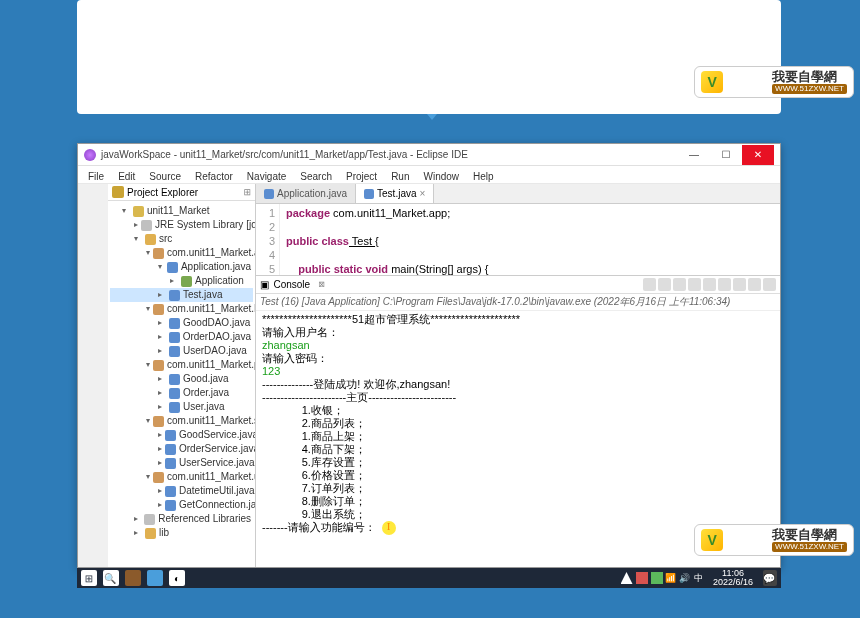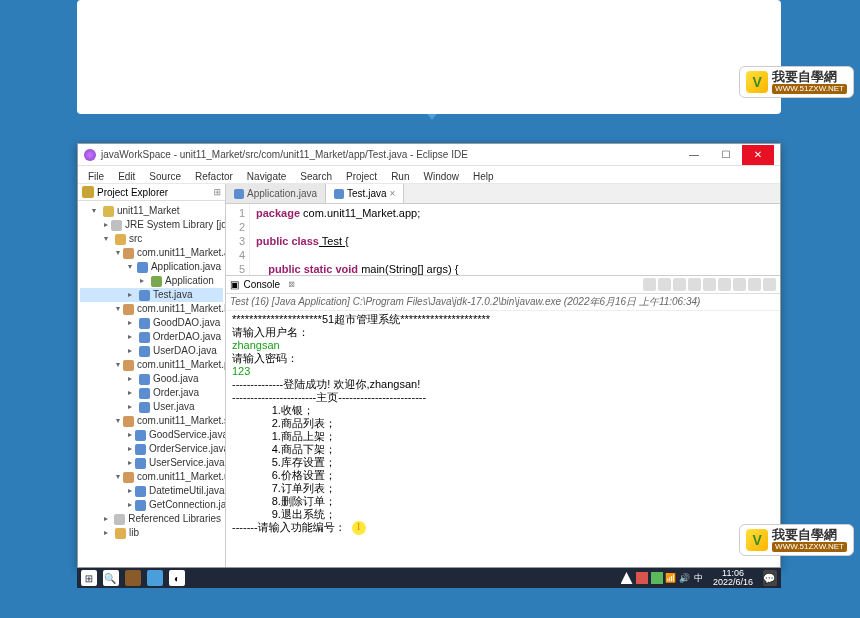--- a/index.html
+++ b/index.html
@@ -1,21 +1,21 @@
 <!DOCTYPE html>
 <html><head>
 <meta charset="utf-8">
 <style>
 * { margin: 0; padding: 0; box-sizing: border-box; font-family: "Microsoft YaHei", Tahoma, Arial, sans-serif; }
 body { background: #2e7cb8; width: 860px; height: 618px; overflow: hidden; position: relative; }
 
 .white-panel { position: absolute; top: 0; left: 77px; width: 704px; height: 114px; background: #fff; border-radius: 4px; }
 .watermark { position: absolute; right: 6px; background: #fff; border: 1px solid #ccc; border-radius: 6px; padding: 3px 6px; display: flex; align-items: center; gap: 4px; font-size: 12px; }
 .watermark .w-icon { width: 22px; height: 22px; background: linear-gradient(135deg,#ffe03a,#ffb400); border-radius: 4px; display:flex;align-items:center;justify-content:center;font-weight:bold;color:#3a8b2a;font-size:14px;}
-.watermark .w-txt { display:flex;flex-direction:column;line-height:1;}
+.watermark .w-txt { display:flex;flex-direction:column;line-height:1;margin-left:45px;}
 .watermark .w-cn{font-weight:bold;font-size:13px;color:#333;}
 .watermark .w-url{font-size:8px;background:#a16207;color:#fff;padding:1px 3px;border-radius:2px;margin-top:1px;}
 .wm1 { top: 66px; }
 .wm2 { top: 524px; }
 
 .ide { position: absolute; top: 143px; left: 77px; width: 704px; height: 425px; background: #f0f0f0; display: flex; flex-direction: column; border: 1px solid #999; box-shadow: 0 2px 8px rgba(0,0,0,0.3); }
 
 .titlebar { background: #fff; height: 22px; display: flex; align-items: center; padding: 0 6px; font-size: 10px; color: #444; border-bottom: 1px solid #e0e0e0; }
 .titlebar .tb-icon { width: 12px; height: 12px; background: radial-gradient(circle,#c97bff,#8a3cc7); border-radius: 50%; margin-right: 5px; }
 .titlebar .tb-title { flex: 1; }
@@ -26,21 +26,21 @@
 .titlebar .wbtn.close::before{content:"✕";}
 
 .menubar { background: #fff; height: 18px; display: flex; align-items: flex-end; padding: 0 4px; gap: 2px; font-size: 10px; color: #333; border-bottom: 1px solid #e8e8e8; }
 .menubar span { padding: 1px 6px; }
 
 .toolbar { background: #f5f5f5; height: 22px; display: flex; align-items: center; padding: 0 4px; gap: 2px; border-bottom: 1px solid #ddd; position: relative; }
 .toolbar .ticon { width: 14px; height: 14px; border-radius: 2px; opacity: 0.7; }
 .toolbar .sep{width:1px;height:14px;background:#ccc;margin:0 2px;}
 .quick-access { position: absolute; right: 6px; top: 1px; border: 1px solid #ccc; background:#fff; padding: 1px 6px; font-size: 10px; color:#555; }
 
-.main { flex: 1; display: flex; overflow: hidden; }
+.main { flex: 1; display: flex; overflow: hidden; margin-left: 30px; }
 
 .explorer { width: 148px; background: #fff; border-right: 1px solid #ccc; display: flex; flex-direction: column; font-size: 10px; }
 .explorer .view-title { display: flex; align-items: center; padding: 2px 4px; border-bottom: 1px solid #ddd; gap: 3px; }
 .explorer .view-title .vt-icon{width:12px;height:12px;background:#c9a334;border-radius:2px;}
 .explorer .tree { flex: 1; overflow: auto; padding: 3px 2px; }
 .tree-item { display: flex; align-items: center; gap: 3px; padding: 0 2px; line-height: 14px; white-space: nowrap; color: #333; }
 .tree-item .arrow{width:8px;font-size:8px;color:#666;}
 .tree-item .ficon{width:11px;height:11px;border-radius:2px;flex-shrink:0;}
 .ic-proj{background:#d9b84e;}
 .ic-lib{background:#c0c0c0;}

